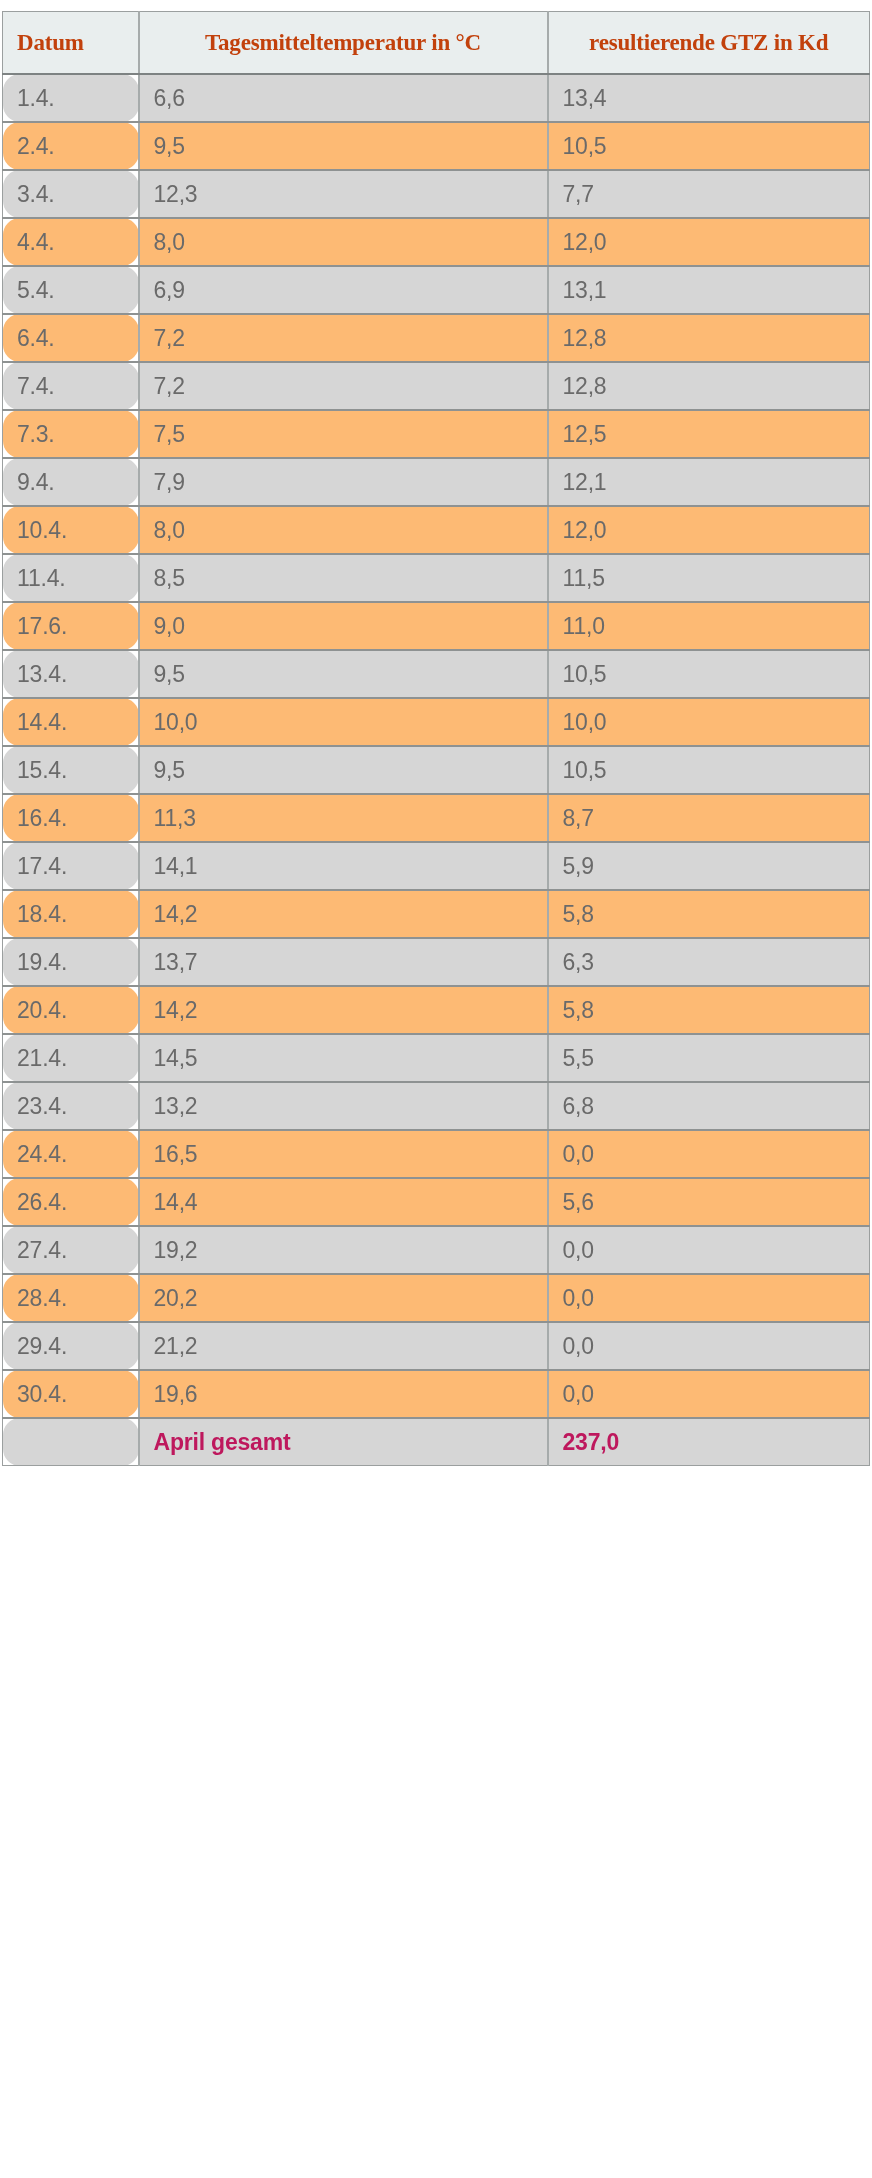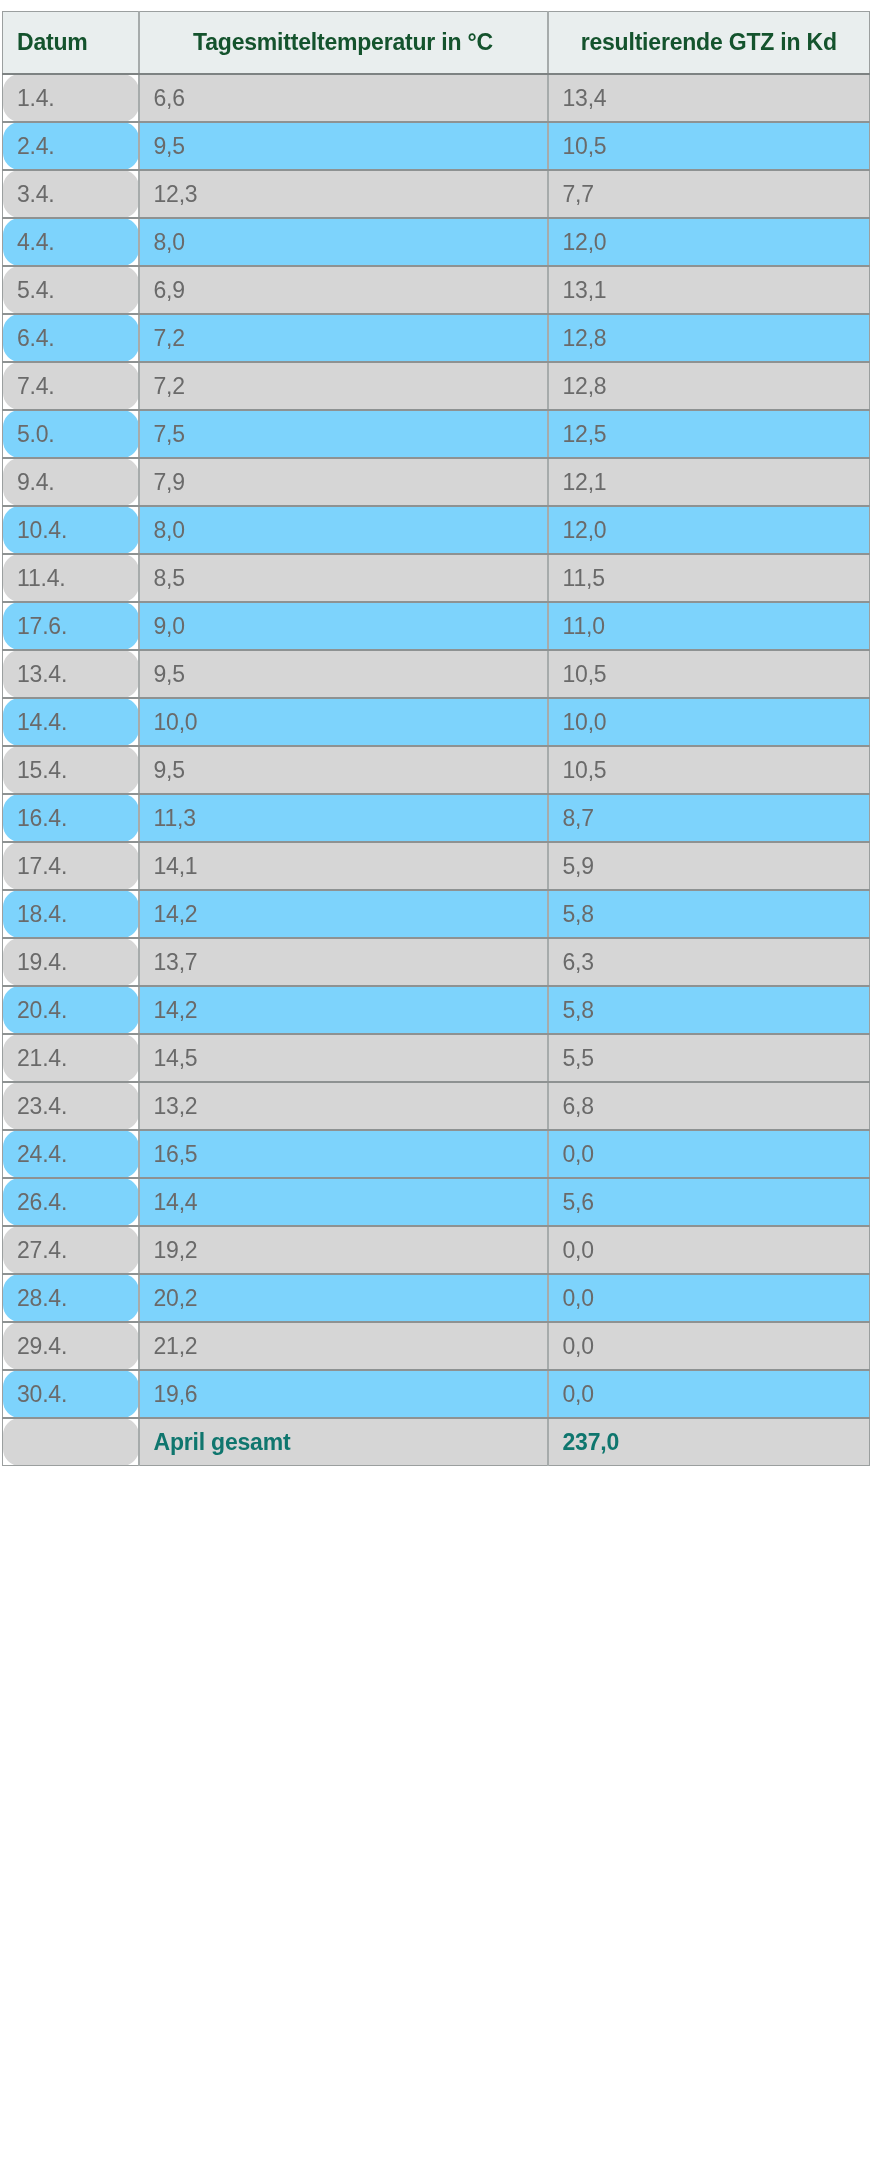--- a/index.html
+++ b/index.html
@@ -29,59 +29,60 @@
     table-layout: fixed;
     border: 1px solid #9b9f9f;
   }
 
   table.gtz-table col.c-date  { width: 136px; }
   table.gtz-table col.c-temp  { width: 409px; }
   table.gtz-table col.c-gtz   { width: 322px; }
 
   thead th {
     background: #e9eeee;
-    color: #14532d;
+    color: #c2410c;
     font-weight: bold;
     font-size: 23px;
     height: 61px;
     padding: 0 14px;
     border-right: 2px solid #a6abab;
     border-bottom: 2px solid #7d8282;
     letter-spacing: -0.2px;
     white-space: nowrap;
+    font-family: Liberation Serif, serif;
   }
   thead th:last-child { border-right: none; }
 
   th.h-date { text-align: left; }
   th.h-temp { text-align: center; margin-left: 20px; }
   th.h-gtz  { text-align: center; }
 
   tbody td {
     height: 46px;
     font-size: 23px;
     color: #6a6a6a;
     padding: 0 14px;
     border-right: 2px solid #a6abab;
     border-bottom: 2px solid #8e9292;
     letter-spacing: -0.2px;
     white-space: nowrap;
   }
   tbody td:last-child { border-right: none; }
 
   tbody tr.odd  td { background: #d6d6d6; }
-  tbody tr.even td { background: #7dd3fc; }
+  tbody tr.even td { background: #fdba74; }
 
   td.v-date { text-align: left; border-radius: 17px; }
   td.v-temp { text-align: left; }
   td.v-gtz  { text-align: left; }
 
   tbody tr.total td {
     background: #d6d6d6;
     font-weight: bold;
-    color: #0f766e;
+    color: #be185d;
     border-bottom: none;
   }
 </style>
 </head>
 <body>
 
 <div id="page">
   <table class="gtz-table">
     <colgroup>
       <col class="c-date">
@@ -125,21 +126,21 @@
           <td class="v-date">6.4.</td>
           <td class="v-temp">7,2</td>
           <td class="v-gtz">12,8</td>
         </tr>
         <tr class="odd">
           <td class="v-date">7.4.</td>
           <td class="v-temp">7,2</td>
           <td class="v-gtz">12,8</td>
         </tr>
         <tr class="even">
-          <td class="v-date">5.0.</td>
+          <td class="v-date">7.3.</td>
           <td class="v-temp">7,5</td>
           <td class="v-gtz">12,5</td>
         </tr>
         <tr class="odd">
           <td class="v-date">9.4.</td>
           <td class="v-temp">7,9</td>
           <td class="v-gtz">12,1</td>
         </tr>
         <tr class="even">
           <td class="v-date">10.4.</td>

